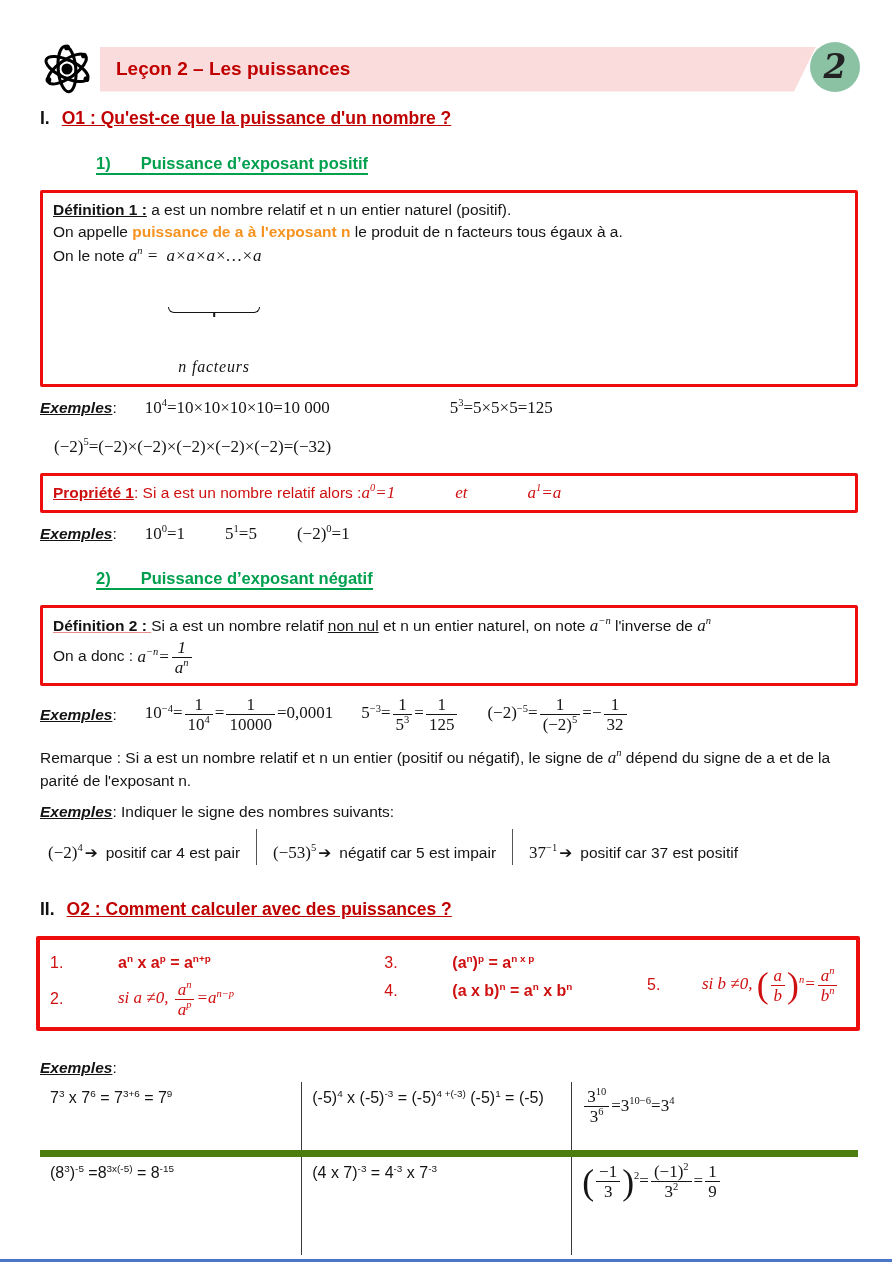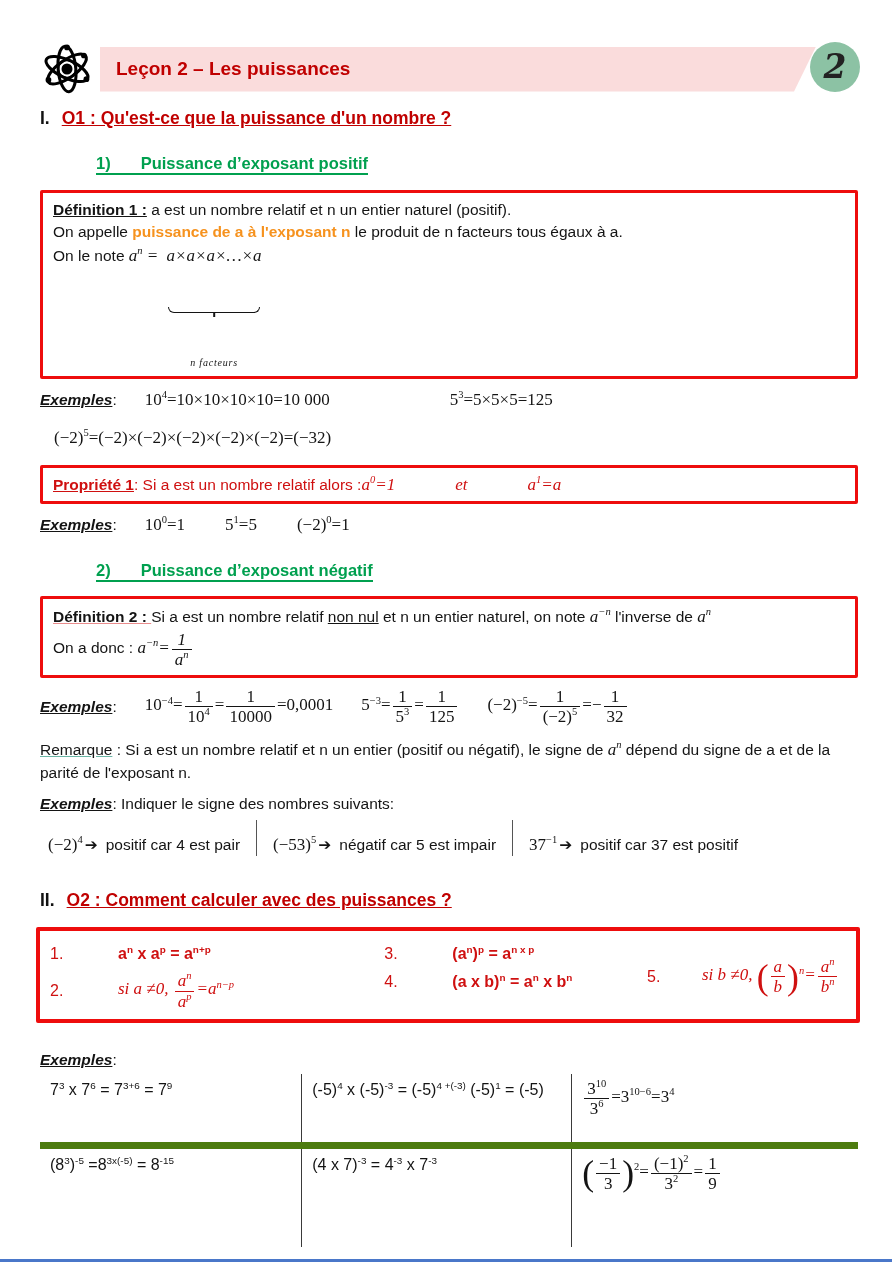--- a/index.html
+++ b/index.html
@@ -49,37 +49,37 @@
   .frac .num,.frac .den{display:block;line-height:1.12;padding:0 3px;}
   .frac .den{border-top:1.5px solid currentColor;}
   .bigp{display:inline-flex;align-items:center;vertical-align:middle;}
   .bigp .paren{font-size:2.1em;font-weight:300;line-height:0.85;font-style:normal;}
   .ubrace{display:inline-flex;flex-direction:column;align-items:center;vertical-align:top;margin-left:4px;gap:39px;}
   .ub-brace{position:relative;width:94%;height:5px;border-bottom:1.6px solid currentColor;
             border-left:1.6px solid currentColor;border-right:1.6px solid currentColor;
             border-radius:0 0 6px 6px;margin-top:1px;}
   .ub-brace::after{content:"";position:absolute;left:50%;bottom:-5px;width:1.6px;height:5px;
             background:currentColor;transform:translateX(-50%);}
-  .ub-label{font-size:10px;letter-spacing:0.8px;margin-top:4px;}
+  .ub-label{font-size:16px;letter-spacing:0.8px;margin-top:4px;}
 
   
   .propline{display:flex;align-items:baseline;flex-wrap:wrap;color:var(--prop_text_red,#cf1010);}
   .prop-label{font-weight:bold;text-decoration:underline;}
   .prop2{color:var(--prop_text_red,#cf1010);font-size:16px;}
   .p2grid{display:flex;margin-top:4px;}
   .p2col{display:flex;flex-direction:column;}
   .p2col1{width:42%;}.p2col2{width:33%;}.p2col3{width:25%;justify-content:center;}
   .p2item{display:flex;align-items:center;margin:3px 0;font-weight:bold;}
   .p2item .inum{width:68px;flex:0 0 auto;font-weight:normal;}
   .p2item .math{font-weight:normal;}
   .p2item.sansmath{font-size:16px;}
 
   
   .remark{margin-top:12px;}
-  .rem-label{text-decoration:underline;text-decoration-color:#6ab5a5;}
+  .rem-label{text-decoration-color:#6ab5a5;}
 
   
   .signs{display:flex;align-items:flex-end;margin:6px 0 0 8px;}
   .signitem{display:flex;align-items:center;}
   .arrow{margin:0 8px 0 2px;}
   .vbar{width:1px;background:#555;height:36px;margin:0 16px;}
 
   
   .h1.s2{margin-top:32px;}
   .method{margin-top:30px;color:var(--blue,#0070c0);font-weight:bold;font-style:italic;font-size:17px;}

